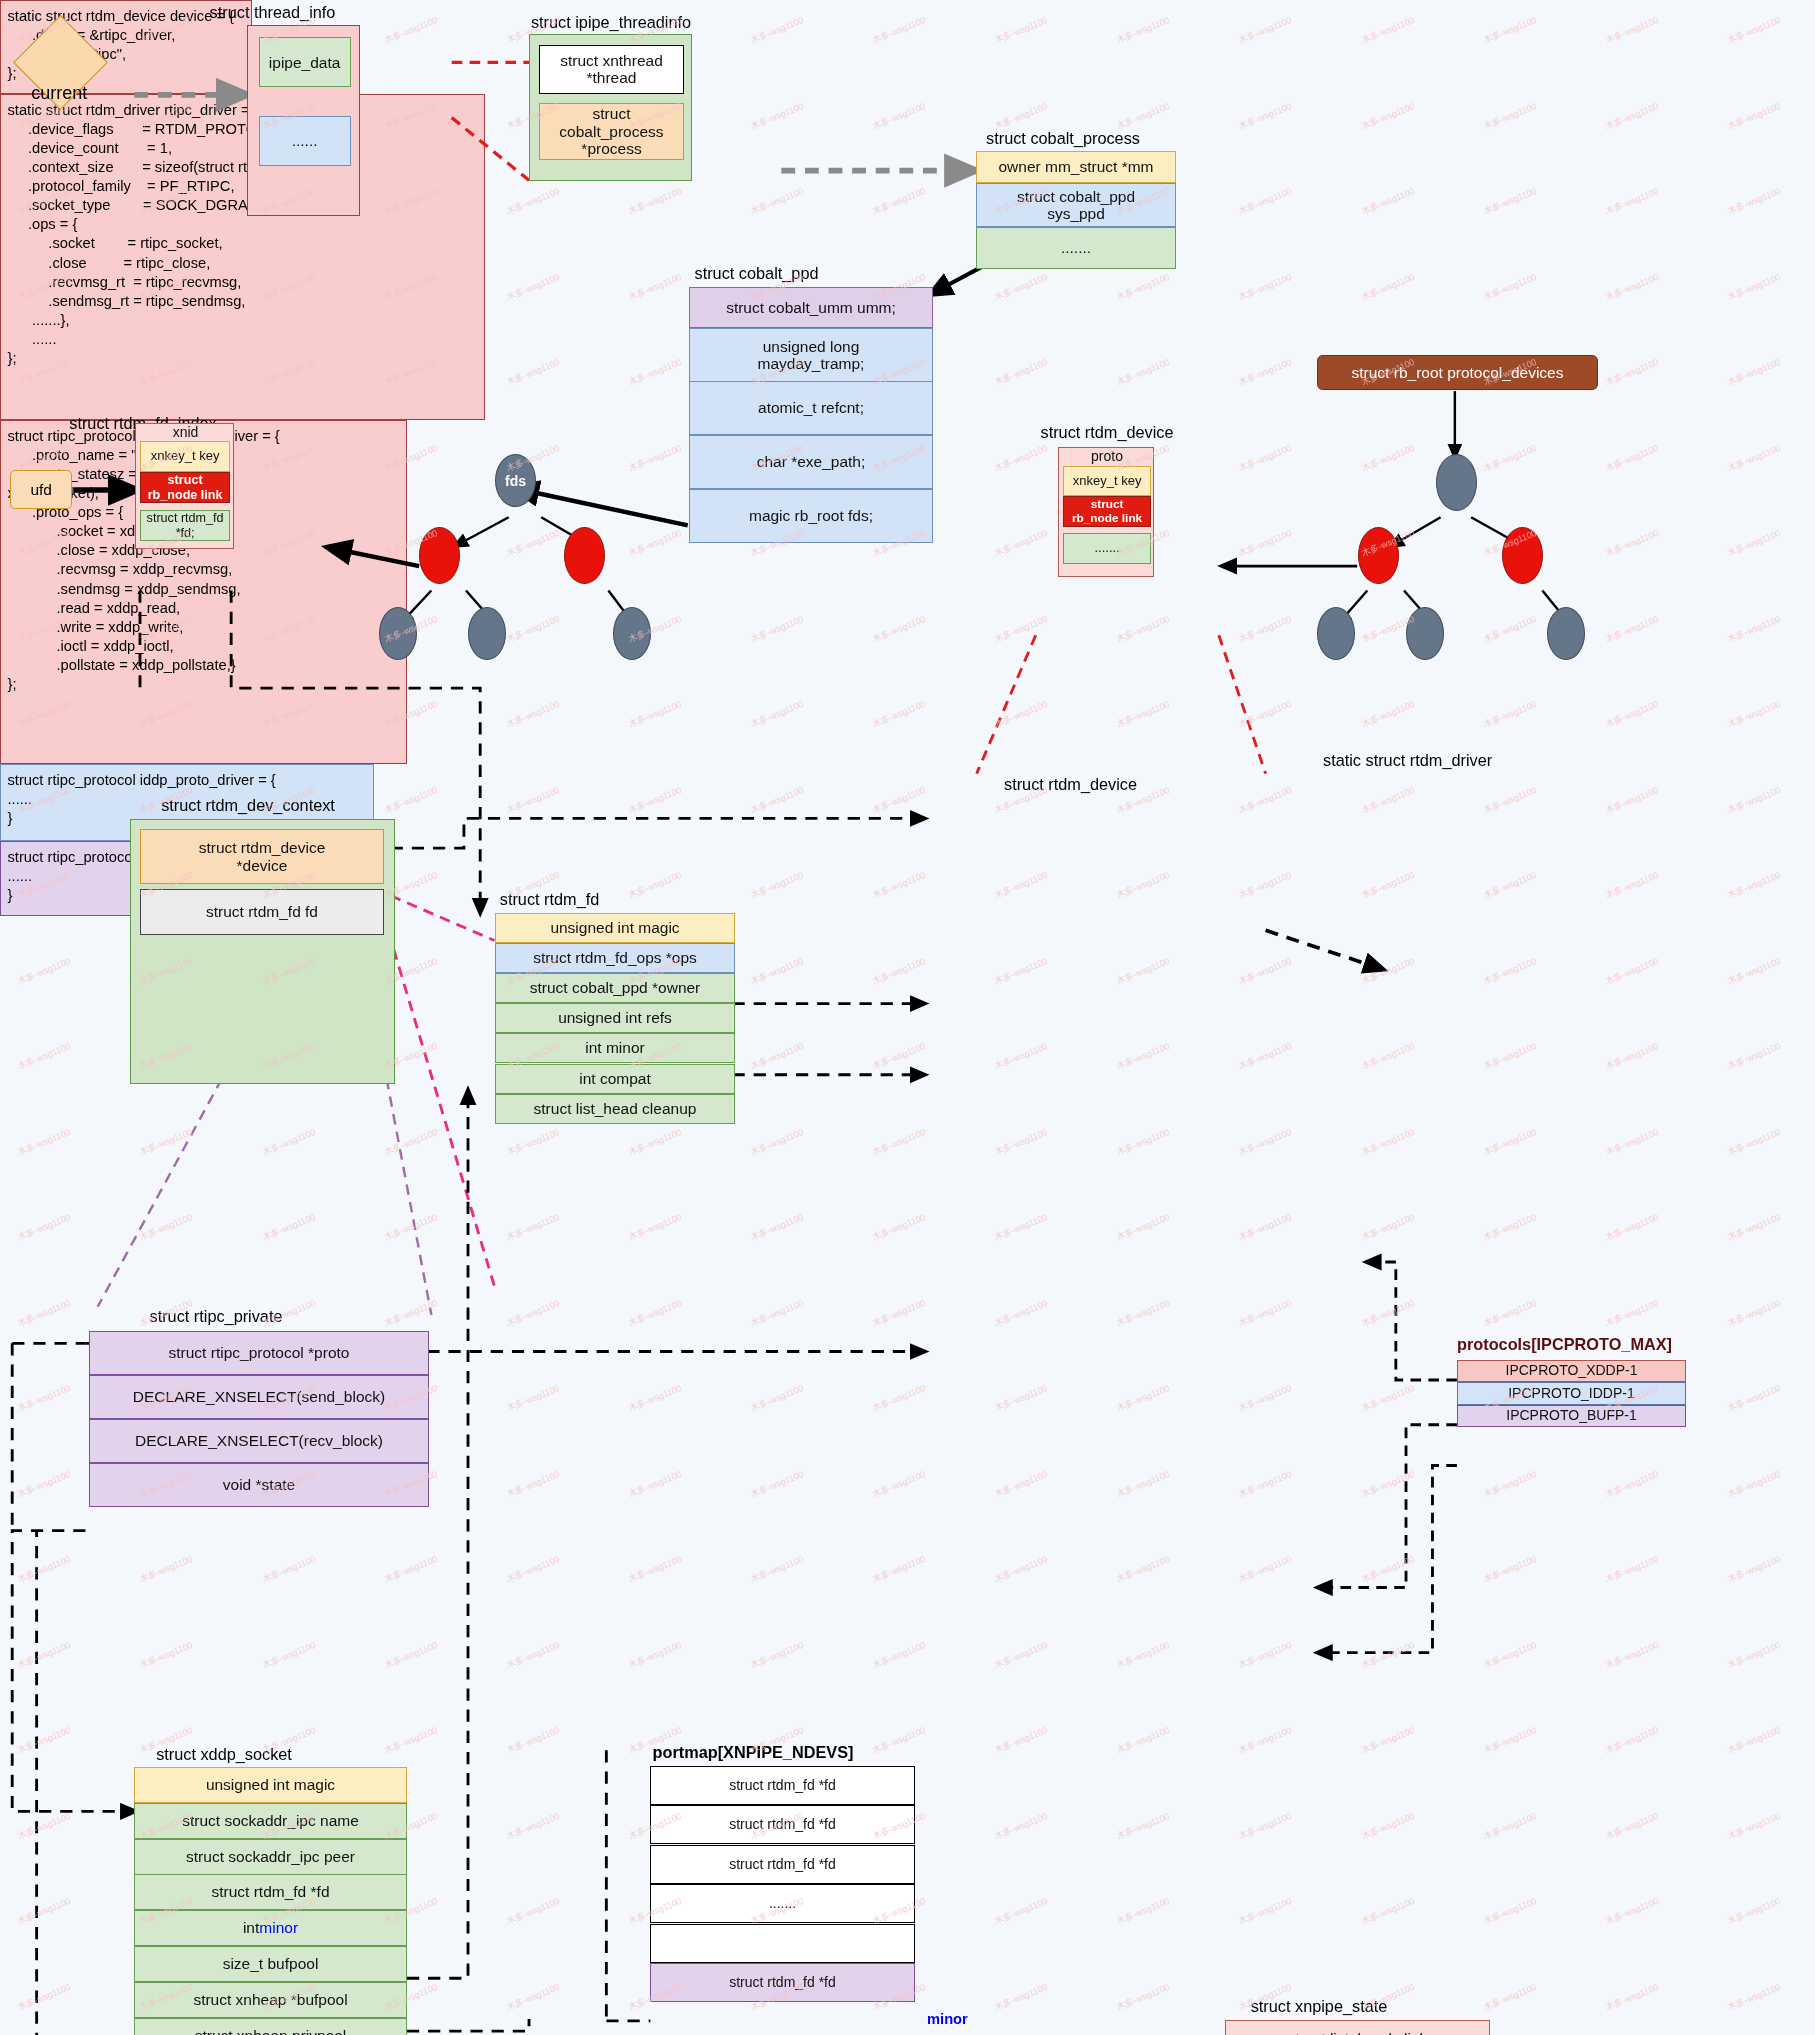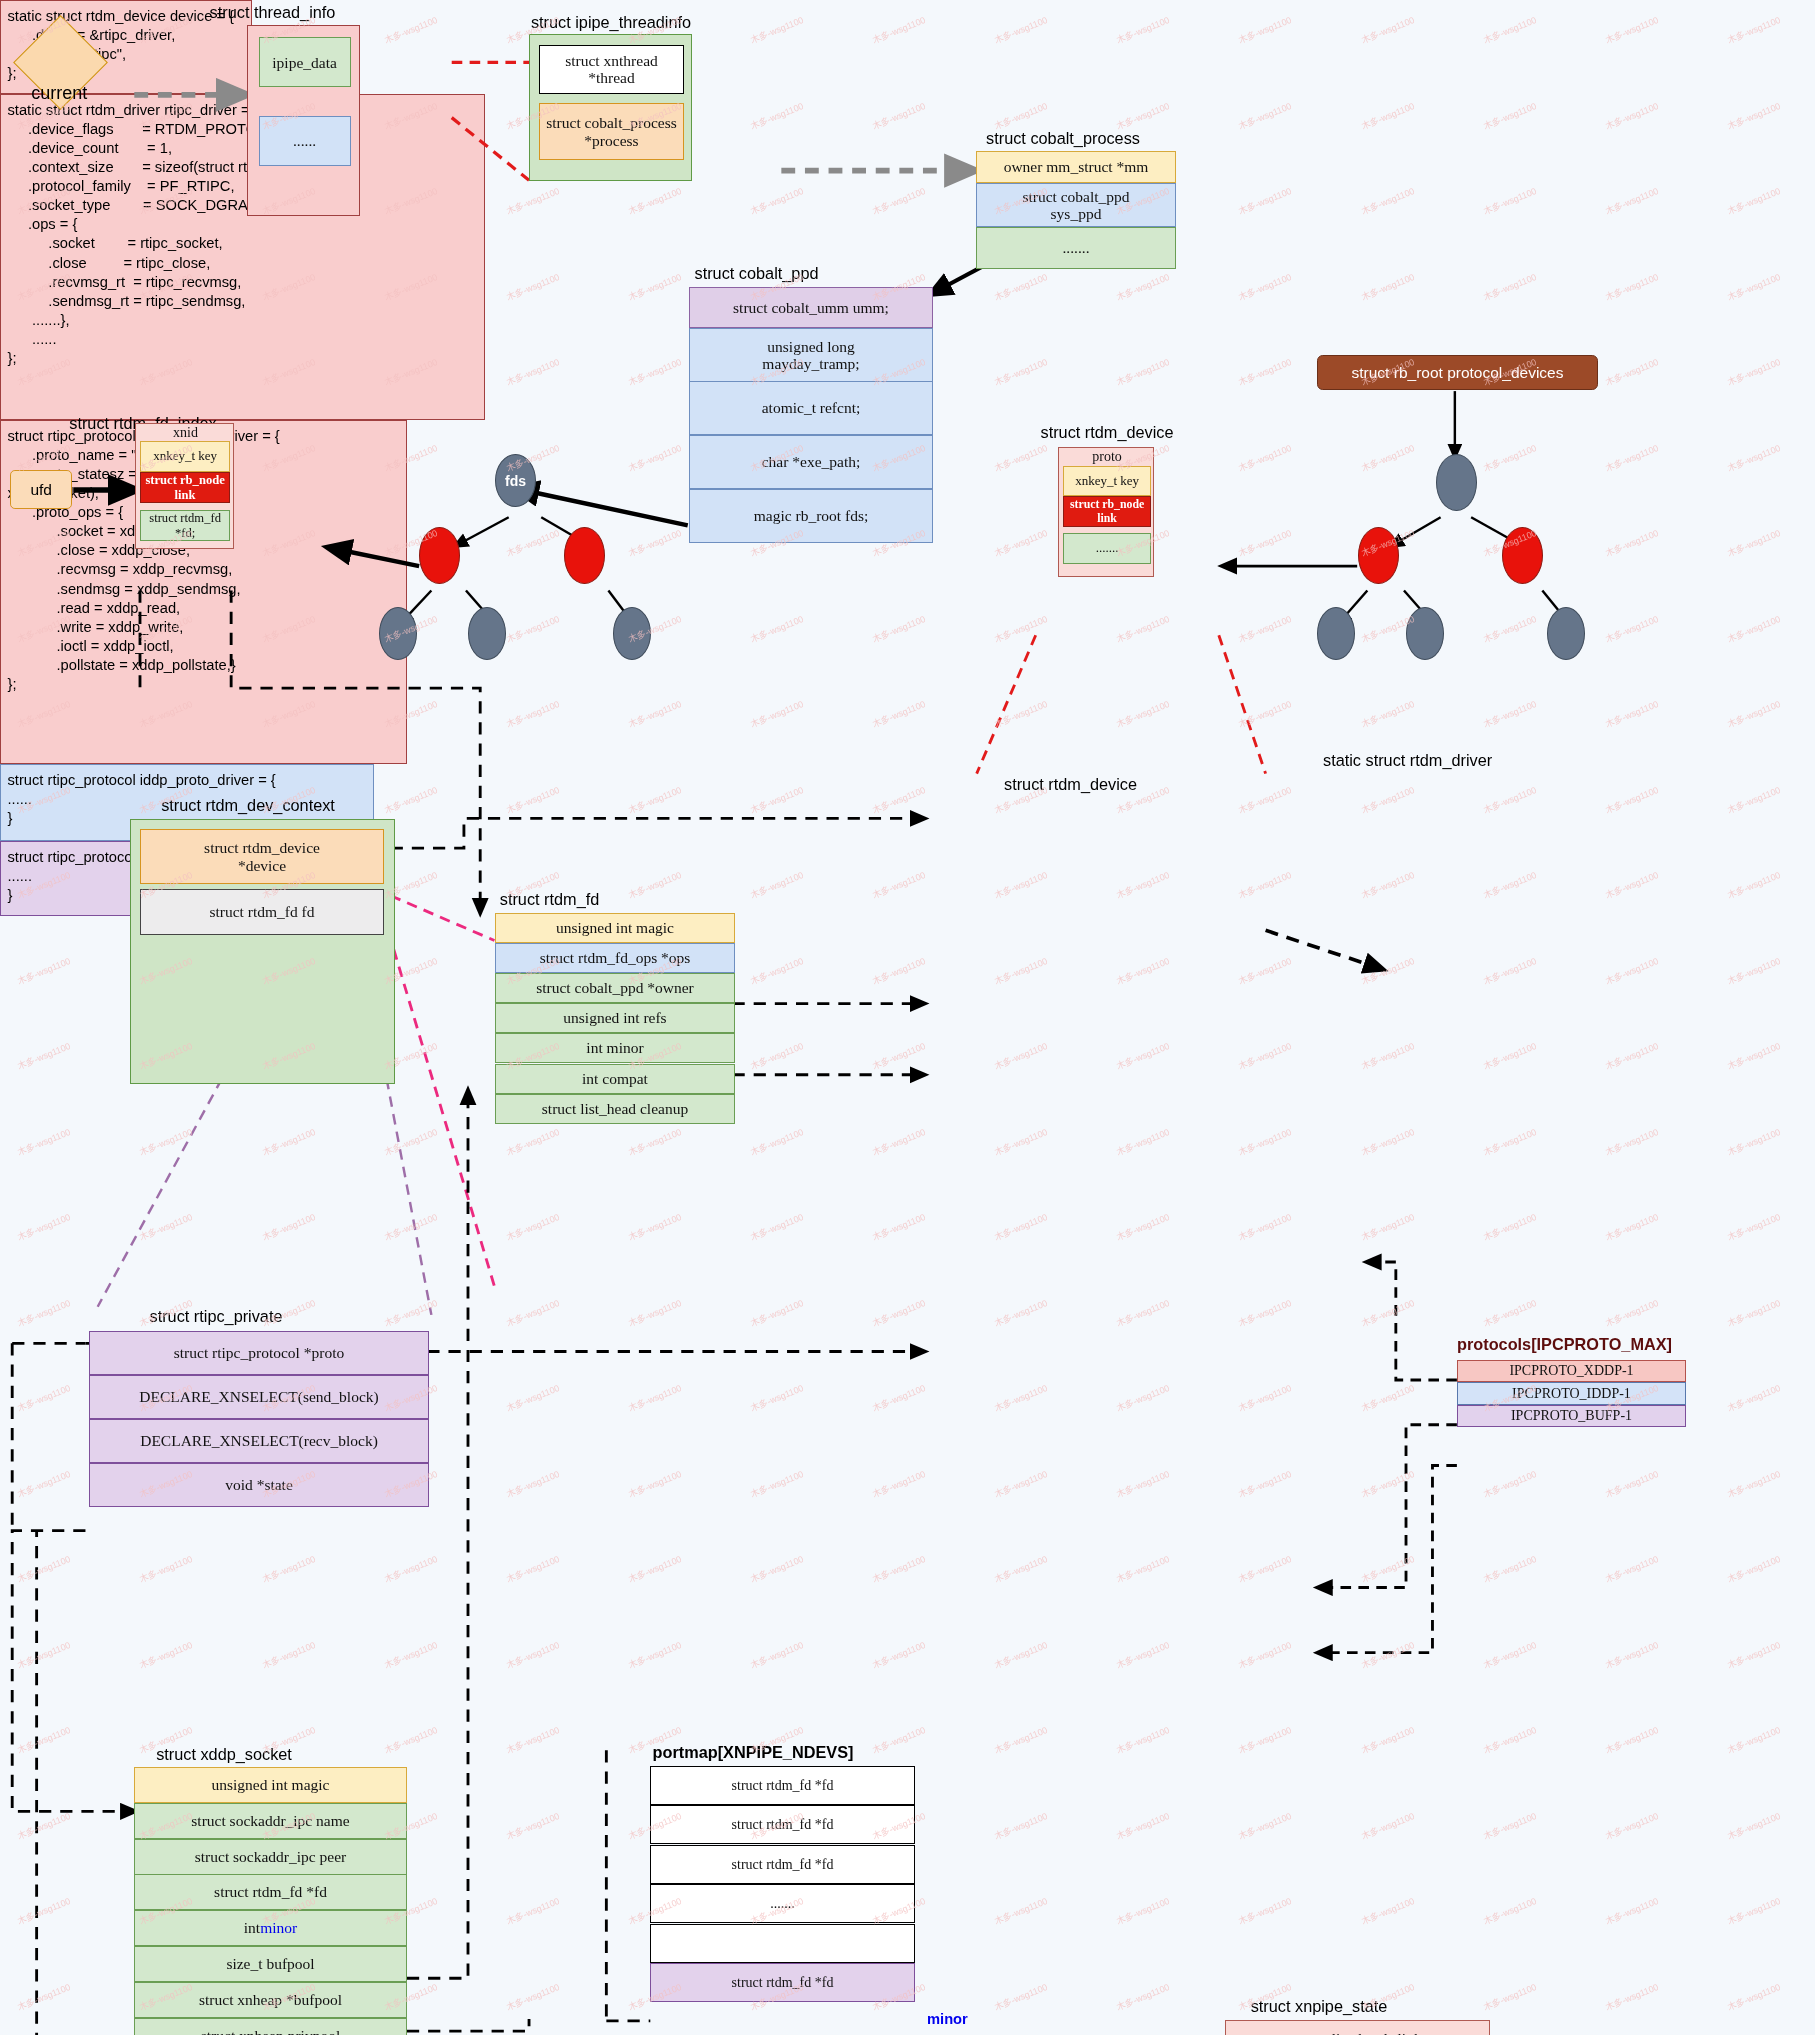--- a/index.html
+++ b/index.html
@@ -3,21 +3,21 @@
 <meta charset="utf-8">
 <style>
   html,body{margin:0;padding:0;background:#f4f8fc;}
   body{font-family:"Liberation Sans",sans-serif;}
   #canvas{position:relative;width:1815px;height:2913px;background:#f4f8fc;overflow:hidden;}
   svg.wires{position:absolute;left:0;top:0;width:1815px;height:2913px;pointer-events:none;}
   .cap{position:absolute;font-size:16.3px;color:#000;white-space:nowrap;text-align:center;}
   .box{position:absolute;box-sizing:border-box;}
   .struct{position:absolute;box-sizing:border-box;}
   .row{box-sizing:border-box;display:flex;align-items:center;justify-content:center;
-       text-align:center;font-size:15.5px;color:#111;line-height:1.12;padding:1.6px 3.3px;font-family:Liberation Serif, serif;}
+       text-align:center;font-size:15.5px;color:#111;line-height:1.12;padding:1.6px 3.3px;}
   .code{box-sizing:border-box;font-size:14.7px;color:#000;white-space:pre;line-height:1.30;padding:5.7px 6.5px;}
   
   .p-red{background:#f9cdcd;border:1.2px solid #a04040;}
   .p-redlt{background:#fadbd8;border:1.2px solid #b05a52;}
   .p-green{background:#d3e8cd;border:0.8px solid #6a9e54;}
   .p-greenD{background:#cfe5c6;border:1.2px solid #5f9a46;}
   .p-blue{background:#d2e2f7;border:0.8px solid #6e8fc0;}
   .p-yellow{background:#fdeec2;border:0.8px solid #d7a93a;}
   .p-orange{background:#fbdcb9;border:1.2px solid #d6941f;}
   .p-purple{background:#e0cfe8;border:0.8px solid #8c63a3;}

